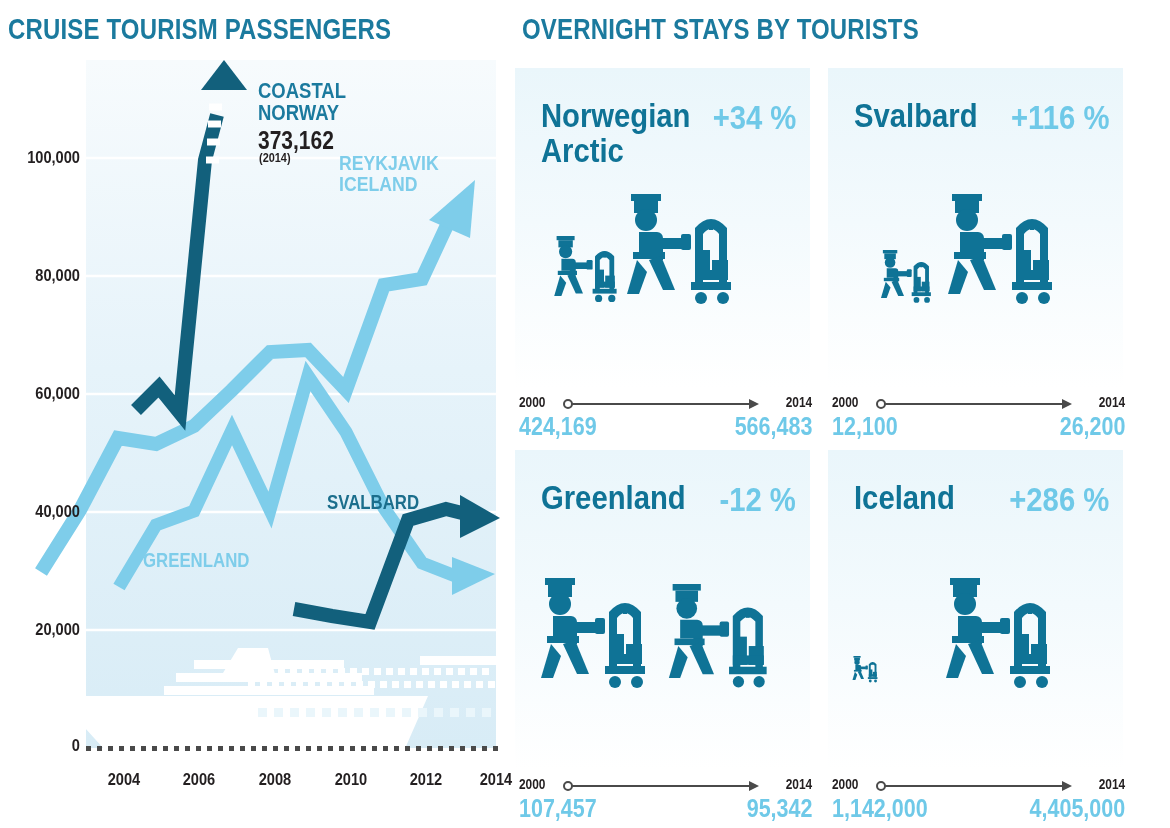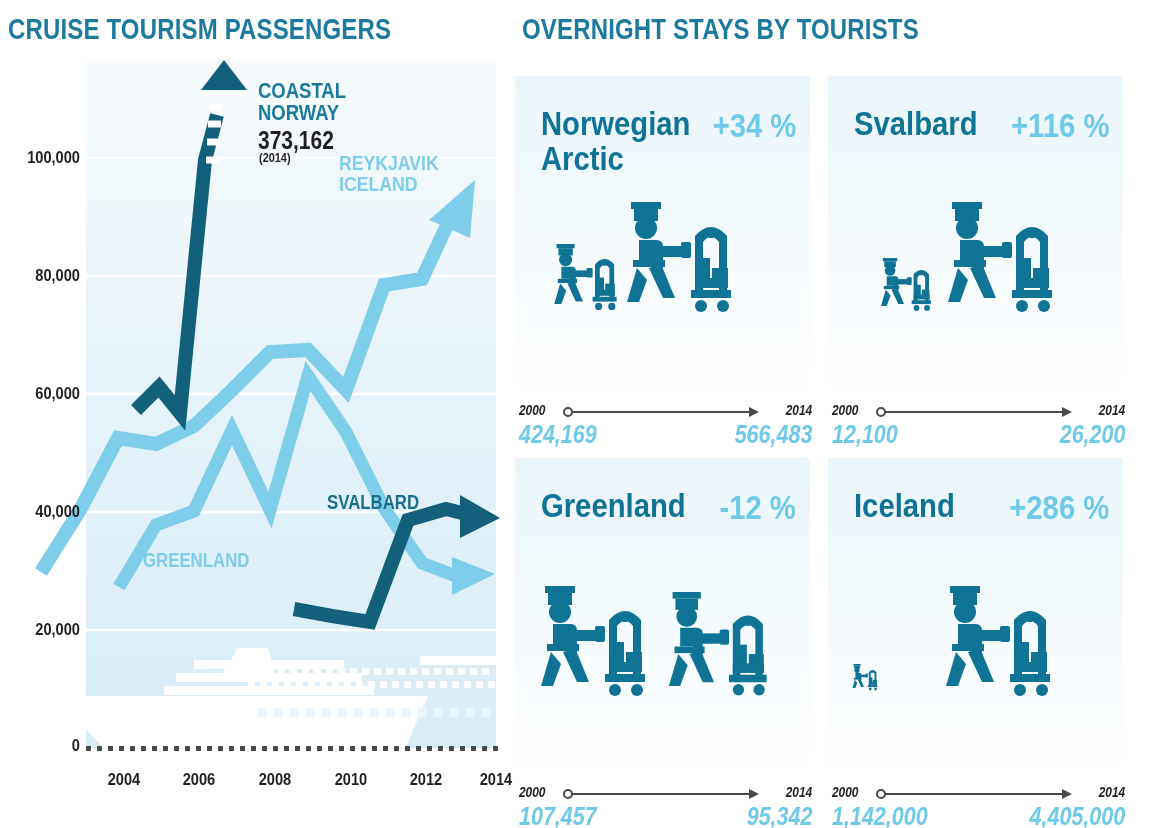--- a/index.html
+++ b/index.html
@@ -58,21 +58,20 @@
   #lbl-reykjavik{left:339px;top:152px;font-size:21px;color:#7ecdea;}
   #lbl-svalbard{left:327px;top:492px;font-size:20px;color:#1b6e8c;}
   #lbl-greenland{left:143px;top:550px;font-size:20px;color:#7ecdea;}
 
   
   .cards{position:absolute;left:515px;top:68px;width:640px;height:700px;}
   .card{
     position:absolute;
     width:295px;height:320px;
     background:linear-gradient(180deg,#eaf6fb 0%,#f3fafd 48%,#ffffff 100%);
-    margin-top:8px;
   }
   .card.c0{left:0;top:0;}
   .card.c1{left:313px;top:0;}
   .card.c2{left:0;top:382px;}
   .card.c3{left:313px;top:382px;}
 
   .card-name{
     position:absolute;left:26px;top:30px;
     font-family:"Liberation Sans Narrow","Liberation Sans",sans-serif;
     font-weight:bold;font-size:34px;line-height:1.02;
@@ -81,21 +80,21 @@
   }
   .card-pct{
     position:absolute;right:14px;top:30px;
     font-family:"Liberation Sans Narrow","Liberation Sans",sans-serif;
     font-weight:bold;font-size:34px;color:#6fc9e8;
     transform:scaleX(.86);transform-origin:right top;white-space:nowrap;
   }
   .card-art{position:absolute;left:0;top:120px;width:295px;height:150px;}
 
   
-  .card-foot{position:absolute;left:4px;bottom:-62px;width:293px;height:56px;font-style:italic;}
+  .card-foot{position:absolute;left:4px;bottom:-62px;width:293px;height:56px;}
   .foot-year{
     position:absolute;top:0;
     font-family:"Liberation Sans Narrow","Liberation Sans",sans-serif;
     font-weight:bold;font-size:14px;color:#231f20;
     transform:scaleX(.85);white-space:nowrap;
   }
   .foot-year.l{left:0;transform-origin:left top;}
   .foot-year.r{right:0;transform-origin:right top;}
   .foot-val{
     position:absolute;top:18px;

